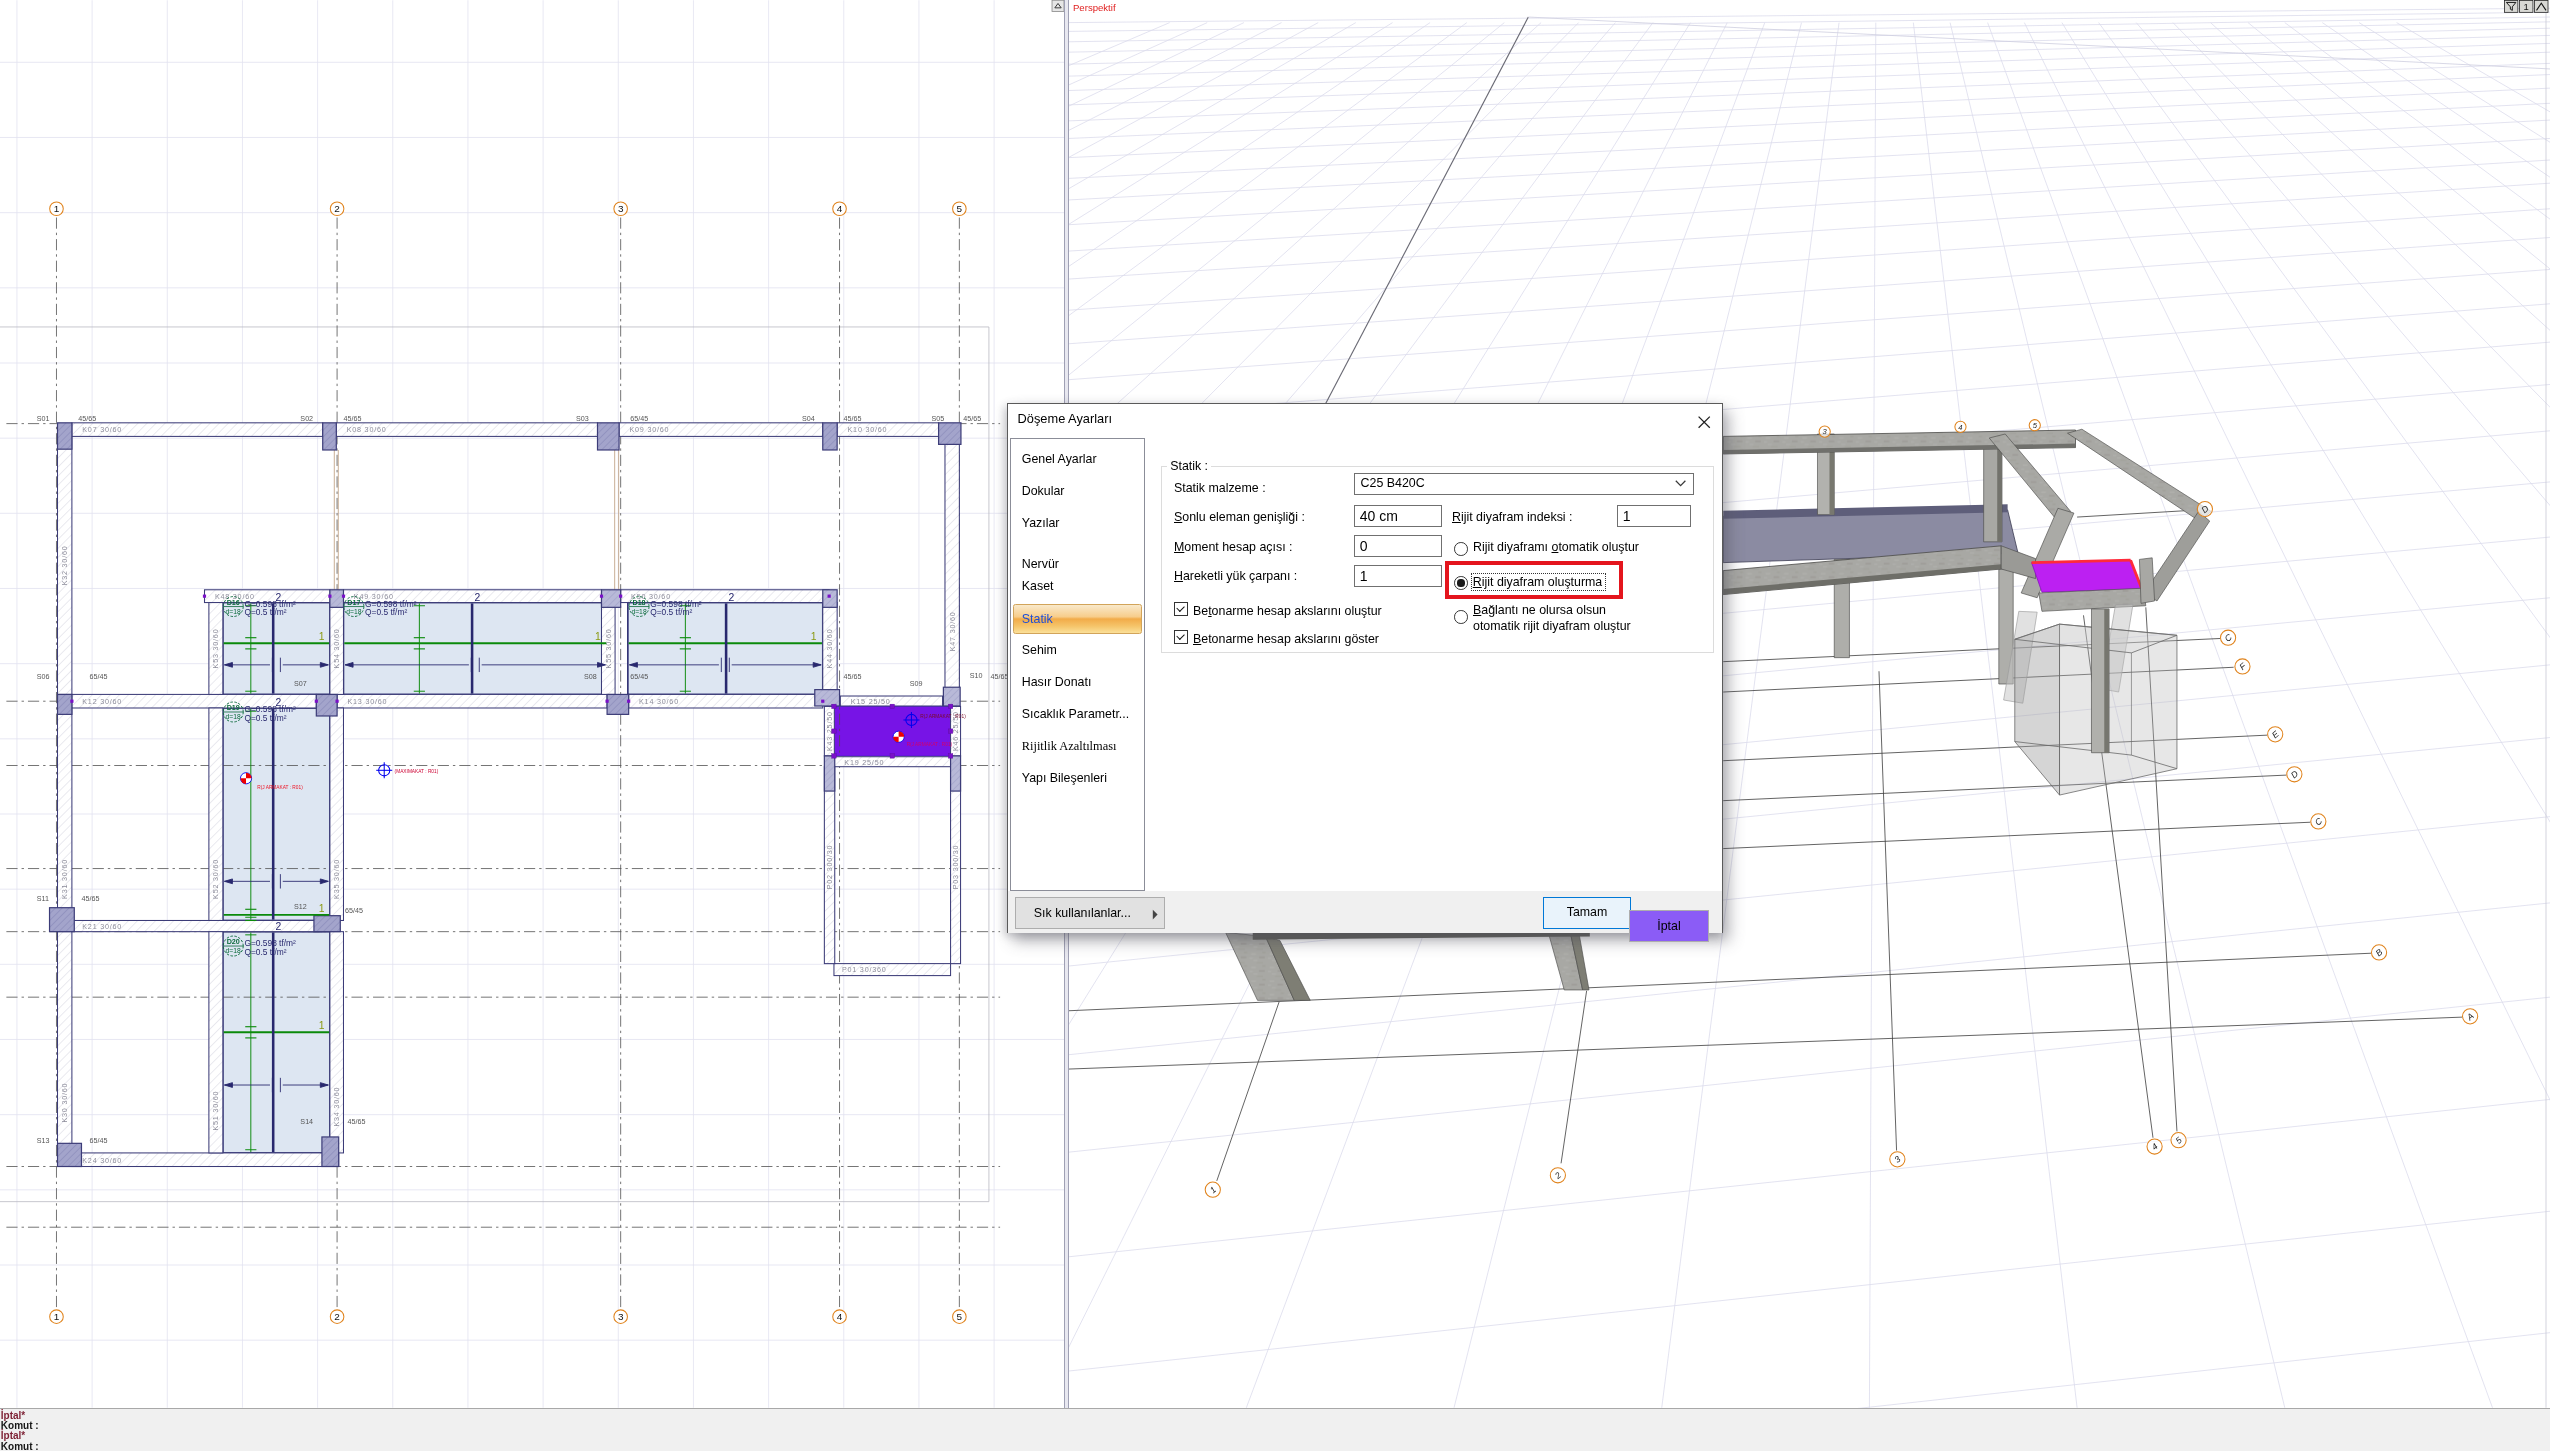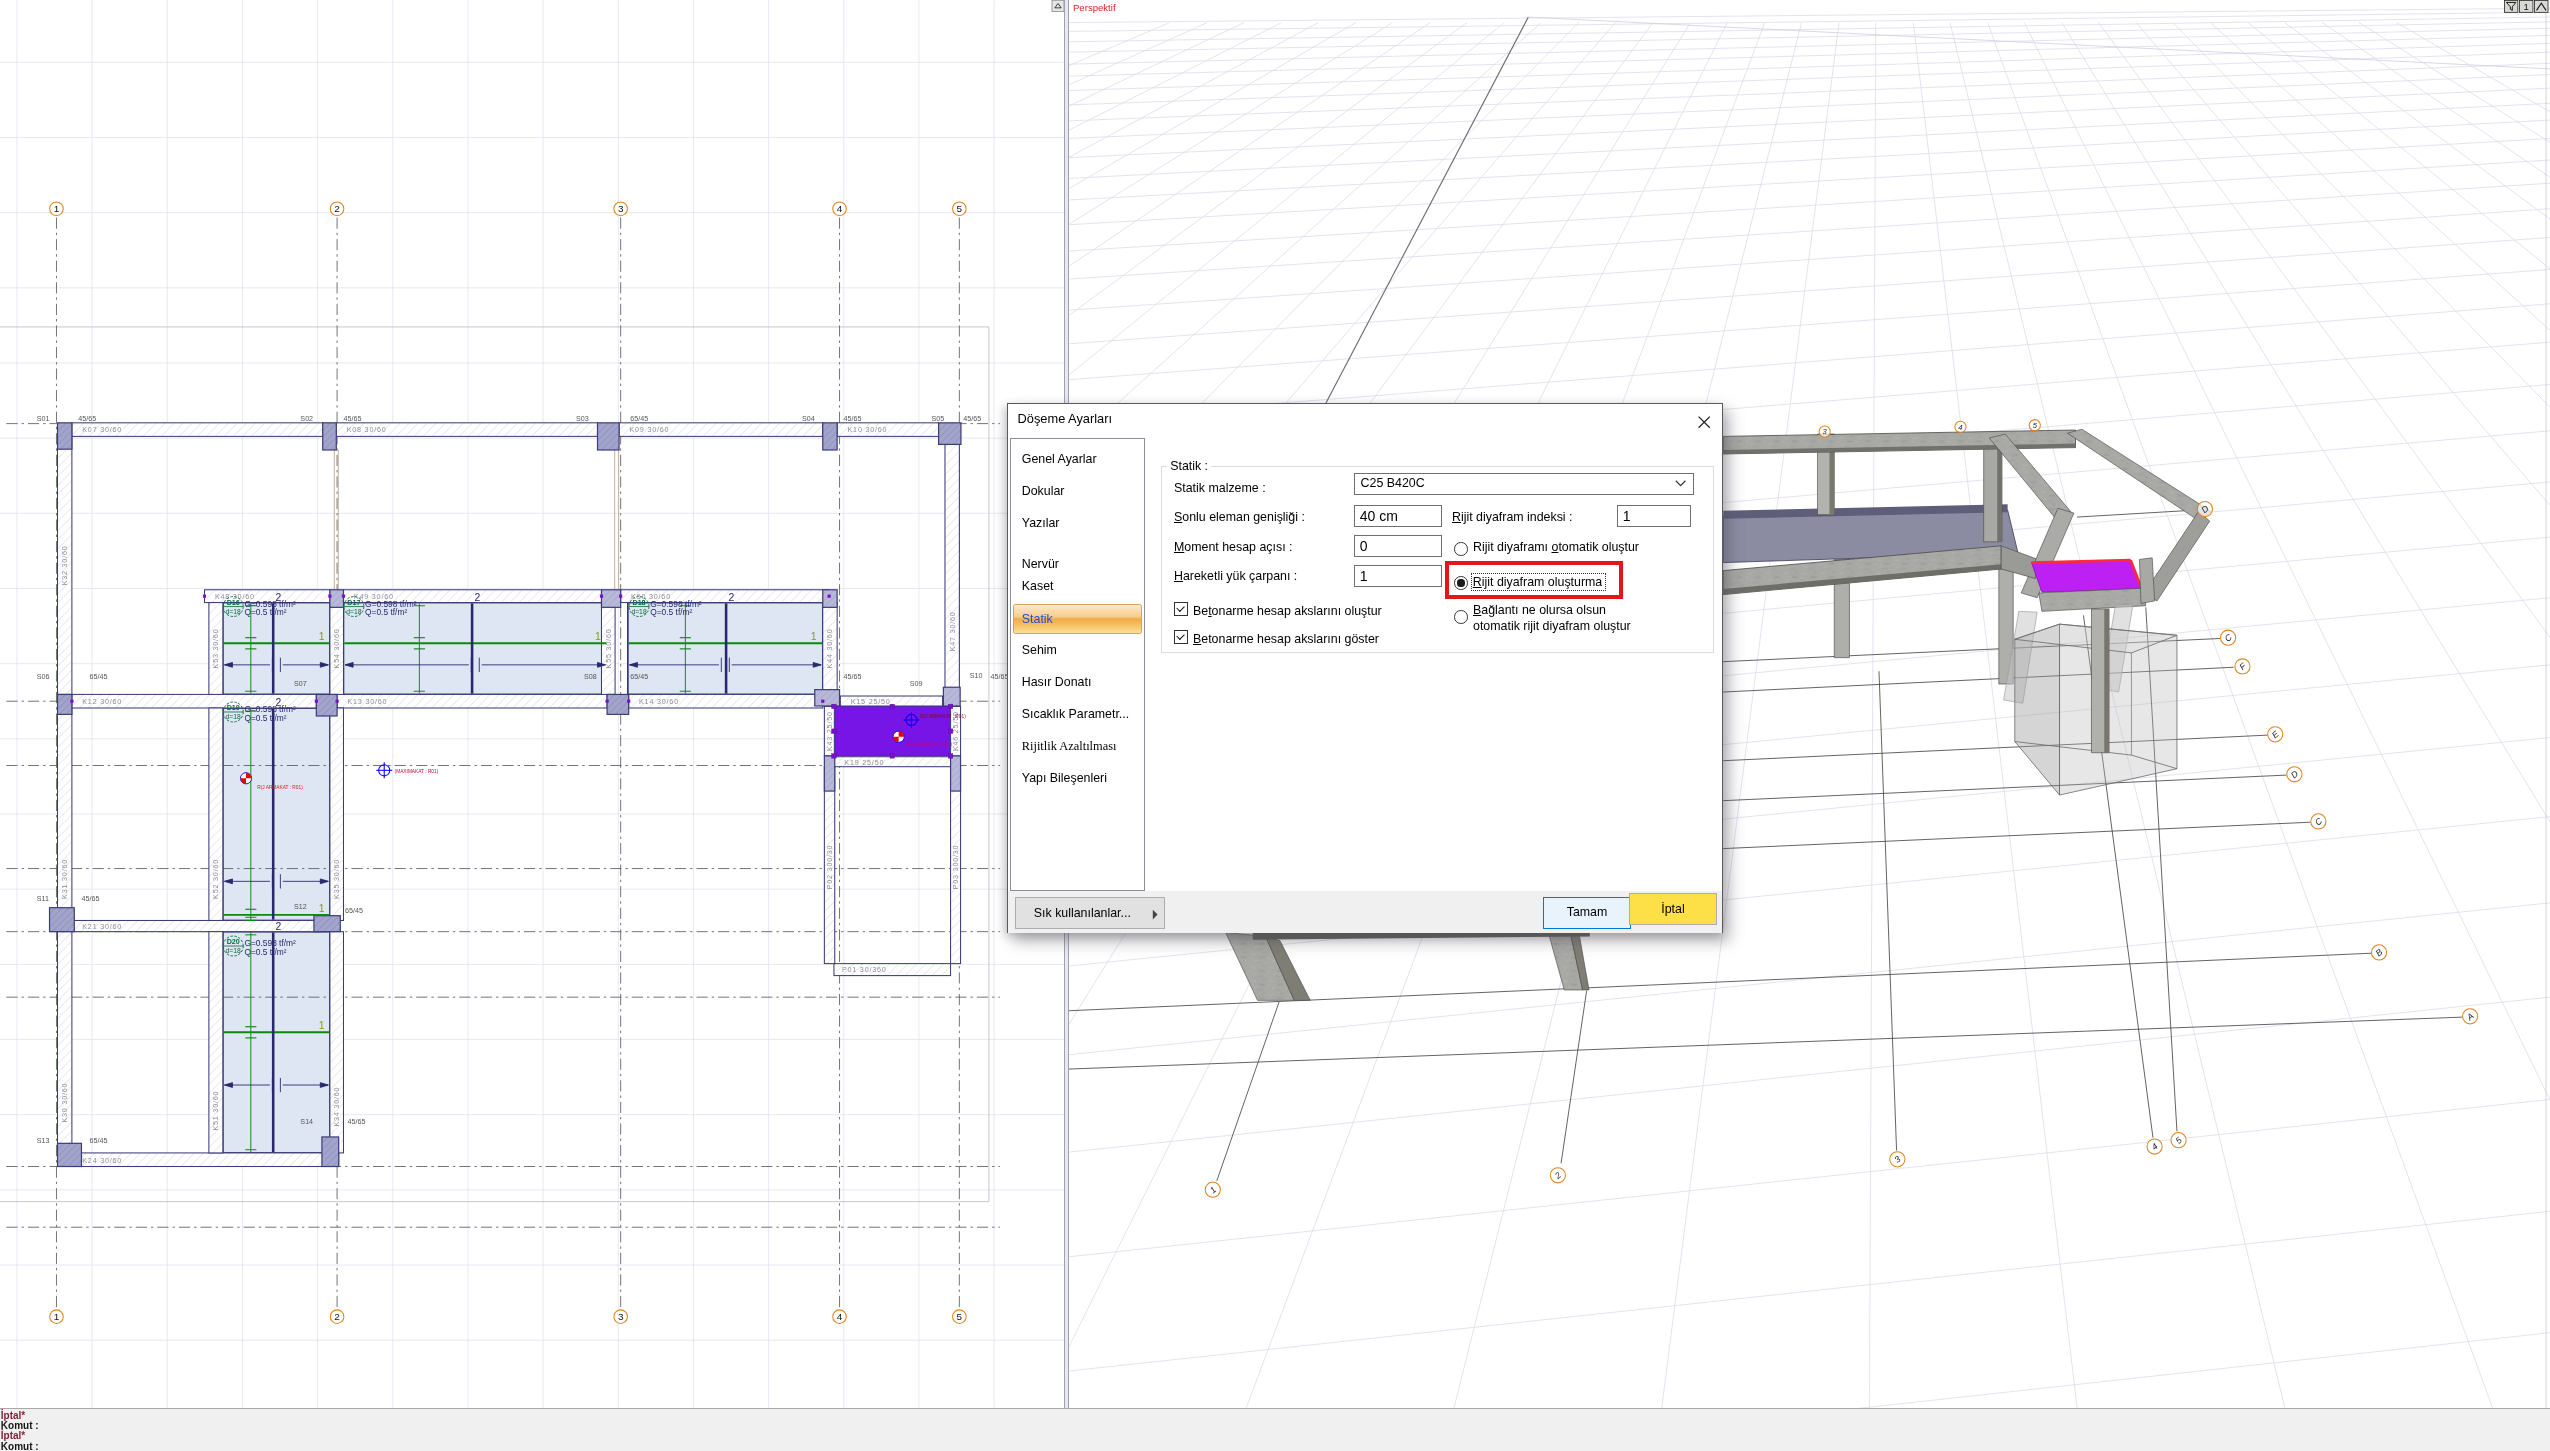--- a/index.html
+++ b/index.html
@@ -625,17 +625,17 @@
     <div class="cb" style="left:166px;top:226px;"></div>
     <div class="abs" style="left:185px;top:228px;"><u>B</u>etonarme hesap akslarını göster</div>
     <div class="abs" style="left:0;top:487px;width:714px;height:42px;background:#f0f0f0;">
       <div class="abs" style="left:7.2px;top:6.4px;width:150px;height:32px;background:#e1e1e1;border:0.8px solid #adadad;">
         <span style="position:absolute;left:17.6px;top:8px;">Sık kullanılanlar...</span>
         <svg class="abs" style="left:136px;top:10.4px" width="6.4" height="11.2" viewBox="0 0 8 14">
             <path d="M1 1 L7 7 L1 13 Z" fill="#444"></path>
           </svg>
       </div>
       <div class="abs" style="left:523px;top:6.4px;width:88px;height:32px;background:#e9f3fb;border:1.6px solid #0078d7;text-align:center;line-height:29px;margin-left:12px;">Tamam</div>
-      <div class="abs" style="left:621px;top:2px;width:88px;height:32px;background:#fde047;border:0.8px solid #adadad;text-align:center;line-height:30px;">İptal</div>
+      <div class="abs" style="left:621px;top:19px;width:80px;height:32px;background:#8b5cf6;border:0.8px solid #adadad;text-align:center;line-height:30px;">İptal</div>
     </div>
   </div>
 </div>
 
 
 </body></html>

